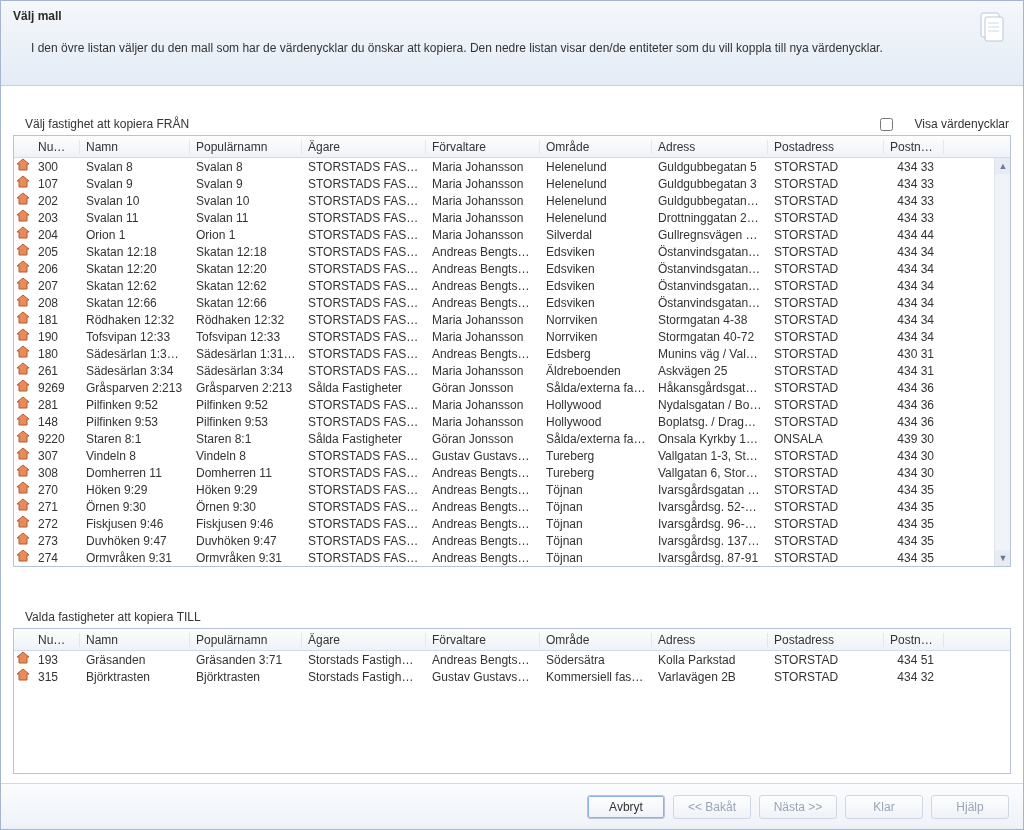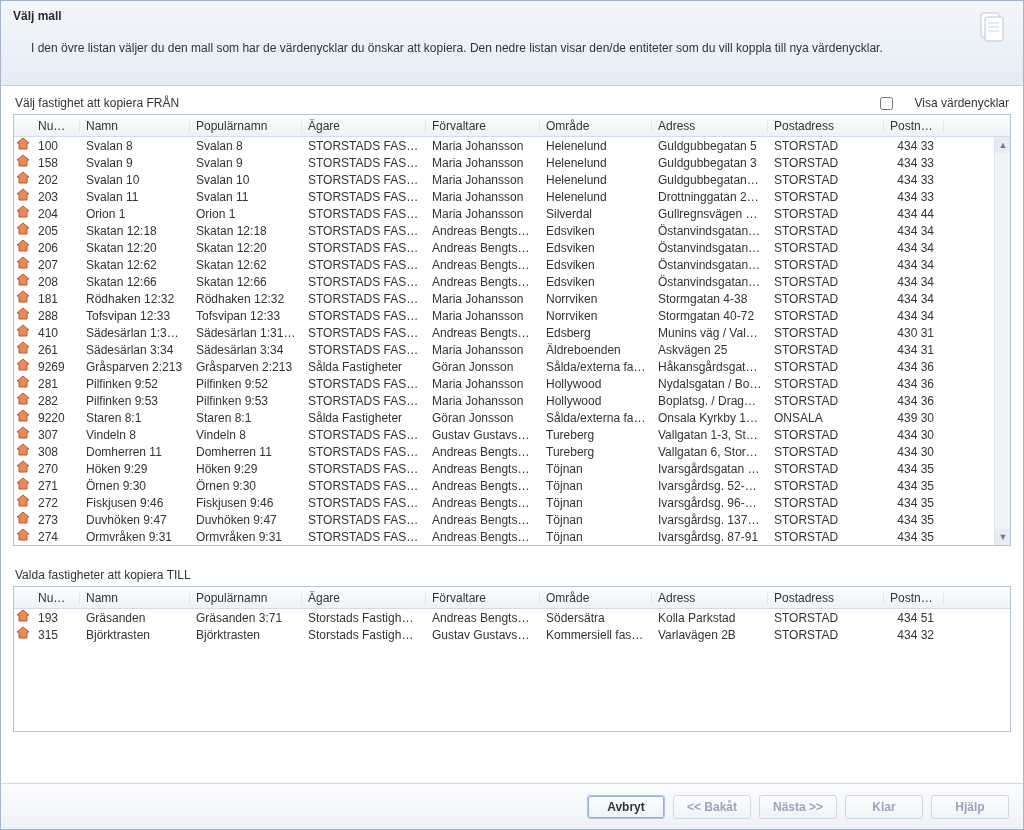--- a/index.html
+++ b/index.html
@@ -40,21 +40,21 @@
   .winbtn { color:#5e7aa5; cursor:pointer; font-size:12px; line-height:1; }
   .banner {
     background: linear-gradient(#f4f7fb,#e4ecf6);
     border-bottom: 1px solid #c3d0e2;
     padding: 8px 12px 12px 12px;
     position:relative;
   }
   .banner h3 { margin:0 0 4px 0; font-size:12px; font-weight:bold; }
   .banner p { margin:18px; font-size:12px; color:#333; }
   .banner .doc-icon { position:absolute; right:14px; top:8px; }
-  .section-label { padding:10px 14px 4px 14px; font-size:12px; color:#333; display:flex; align-items:center; }
+  .section-label { padding:10px 14px 4px 24px; font-size:12px; color:#333; display:flex; align-items:center;margin-top:21px; }
   .section-label .spacer { flex:1; }
   .chk { display:inline-flex; align-items:center; gap:22px; }
   .chk input { margin:0; }
   .grid-wrap {
     margin: 0 12px;
     border:1px solid #b7c4d7;
     background:#fff;
     overflow:hidden;
     display:flex;
     flex-direction:column;
@@ -106,21 +106,20 @@
   .footer {
     margin-top:auto;
     height:46px;
     border-top:1px solid #d0d9e6;
     background:linear-gradient(#fbfcfe,#eef2f8);
     display:flex;
     align-items:center;
     justify-content:flex-end;
     gap:8px;
     padding:0 14px;
-    font-weight:bold;
   }
   .btn {
     min-width:78px;
     height:24px;
     border:1px solid #b7c4d7;
     background:linear-gradient(#fefefe,#eef2f8);
     border-radius:3px;
     font-size:12px;
     color:#333;
     display:inline-flex;
@@ -177,35 +176,35 @@
     </div>
     <div class="grid-body" id="from-body">
       <div class="scrollbar-stub">
         <div class="scroll-arrow top">▲</div>
         <div class="scroll-arrow bot">▼</div>
       </div>
     <div class="grid-row">
           <div class="ico"><span class="row-icon"><svg width="14" height="14" viewBox="0 0 14 14">
                 <polygon points="7,1 13,6 11,6 11,12 3,12 3,6 1,6" fill="#e98a5a" stroke="#b55b2c"></polygon>
               </svg></span></div>
-          <div>100</div>
+          <div>300</div>
           <div>Svalan 8</div>
           <div>Svalan 8</div>
           <div>STORSTADS FASTIG...</div>
           <div>Maria Johansson</div>
           <div>Helenelund</div>
           <div>Guldgubbegatan 5</div>
           <div>STORSTAD</div>
           <div class="postnum">434 33</div>
         </div>
         <div class="grid-row">
           <div class="ico"><span class="row-icon"><svg width="14" height="14" viewBox="0 0 14 14">
                 <polygon points="7,1 13,6 11,6 11,12 3,12 3,6 1,6" fill="#e98a5a" stroke="#b55b2c"></polygon>
               </svg></span></div>
-          <div>158</div>
+          <div>107</div>
           <div>Svalan 9</div>
           <div>Svalan 9</div>
           <div>STORSTADS FASTIG...</div>
           <div>Maria Johansson</div>
           <div>Helenelund</div>
           <div>Guldgubbegatan 3</div>
           <div>STORSTAD</div>
           <div class="postnum">434 33</div>
         </div>
         <div class="grid-row">
@@ -317,35 +316,35 @@
           <div>Maria Johansson</div>
           <div>Norrviken</div>
           <div>Stormgatan 4-38</div>
           <div>STORSTAD</div>
           <div class="postnum">434 34</div>
         </div>
         <div class="grid-row">
           <div class="ico"><span class="row-icon"><svg width="14" height="14" viewBox="0 0 14 14">
                 <polygon points="7,1 13,6 11,6 11,12 3,12 3,6 1,6" fill="#e98a5a" stroke="#b55b2c"></polygon>
               </svg></span></div>
-          <div>288</div>
+          <div>190</div>
           <div>Tofsvipan 12:33</div>
           <div>Tofsvipan 12:33</div>
           <div>STORSTADS FASTIG...</div>
           <div>Maria Johansson</div>
           <div>Norrviken</div>
           <div>Stormgatan 40-72</div>
           <div>STORSTAD</div>
           <div class="postnum">434 34</div>
         </div>
         <div class="grid-row">
           <div class="ico"><span class="row-icon"><svg width="14" height="14" viewBox="0 0 14 14">
                 <polygon points="7,1 13,6 11,6 11,12 3,12 3,6 1,6" fill="#e98a5a" stroke="#b55b2c"></polygon>
               </svg></span></div>
-          <div>410</div>
+          <div>180</div>
           <div>Sädesärlan 1:31, 1:33</div>
           <div>Sädesärlan 1:31, 1:33</div>
           <div>STORSTADS FASTIG...</div>
           <div>Andreas Bengtsson</div>
           <div>Edsberg</div>
           <div>Munins väg / Valhall...</div>
           <div>STORSTAD</div>
           <div class="postnum">430 31</div>
         </div>
         <div class="grid-row">
@@ -387,21 +386,21 @@
           <div>Maria Johansson</div>
           <div>Hollywood</div>
           <div>Nydalsgatan / Bopla...</div>
           <div>STORSTAD</div>
           <div class="postnum">434 36</div>
         </div>
         <div class="grid-row">
           <div class="ico"><span class="row-icon"><svg width="14" height="14" viewBox="0 0 14 14">
                 <polygon points="7,1 13,6 11,6 11,12 3,12 3,6 1,6" fill="#e98a5a" stroke="#b55b2c"></polygon>
               </svg></span></div>
-          <div>282</div>
+          <div>148</div>
           <div>Pilfinken 9:53</div>
           <div>Pilfinken 9:53</div>
           <div>STORSTADS FASTIG...</div>
           <div>Maria Johansson</div>
           <div>Hollywood</div>
           <div>Boplatsg. / Dragsted...</div>
           <div>STORSTAD</div>
           <div class="postnum">434 36</div>
         </div>
         <div class="grid-row">

